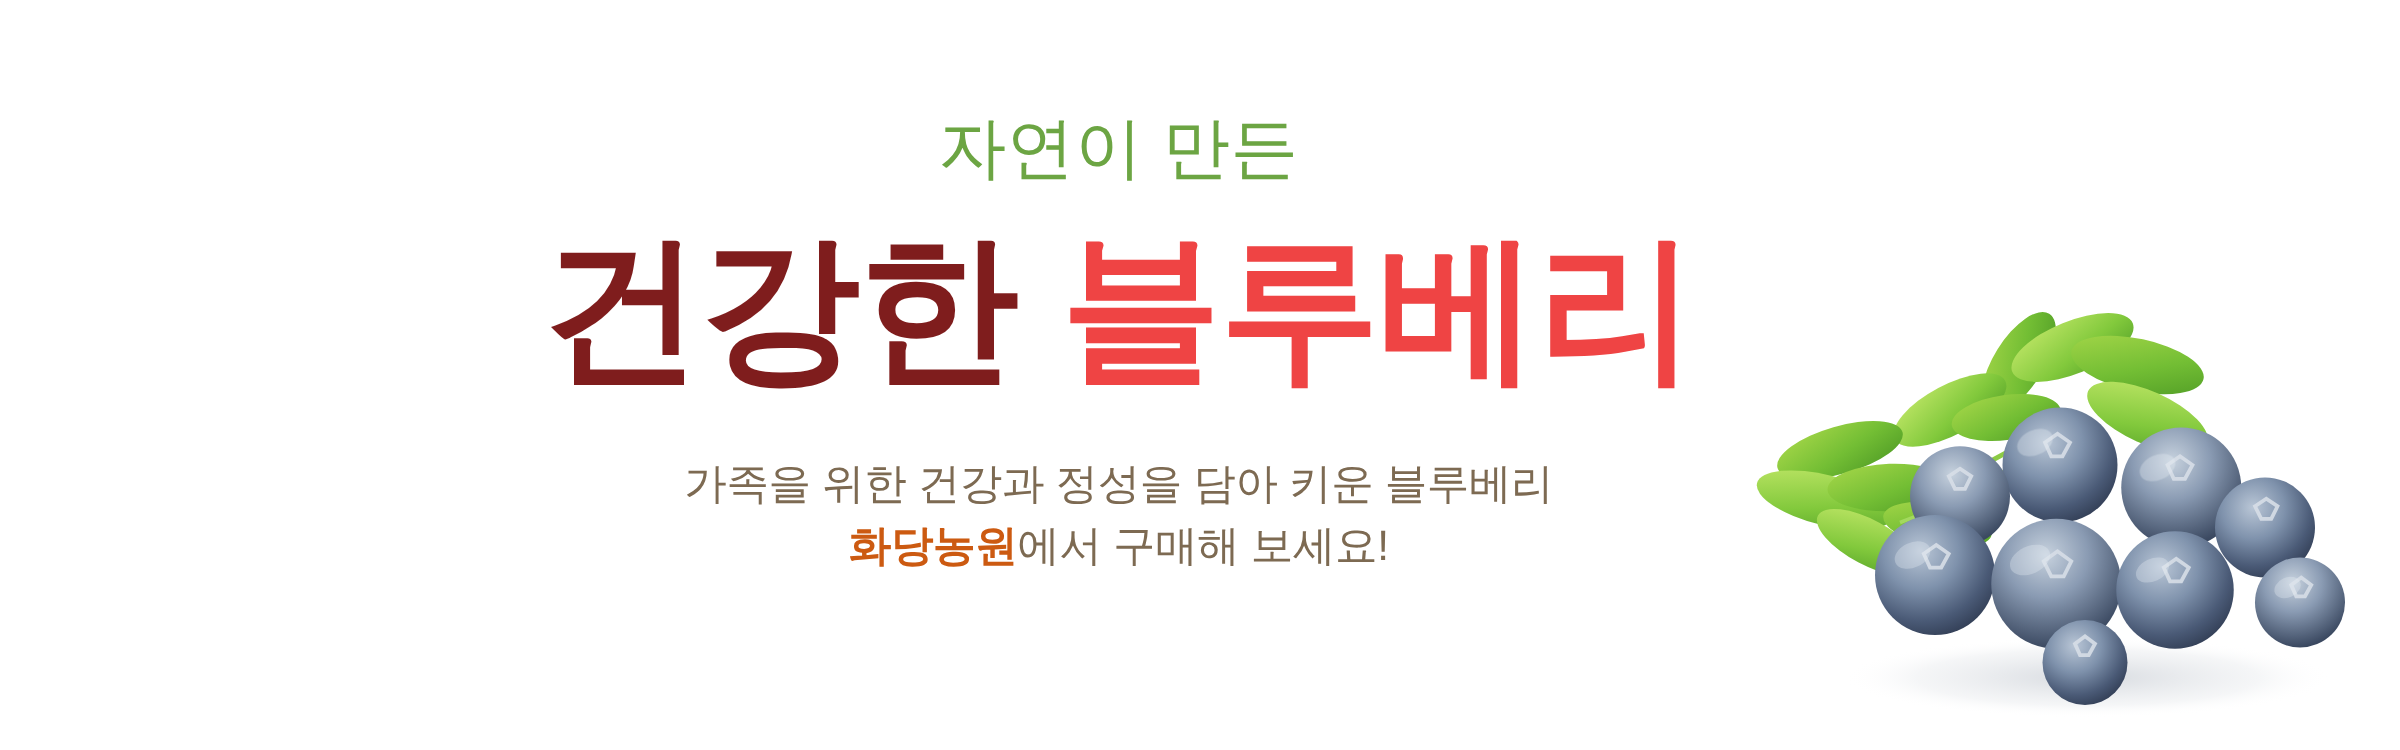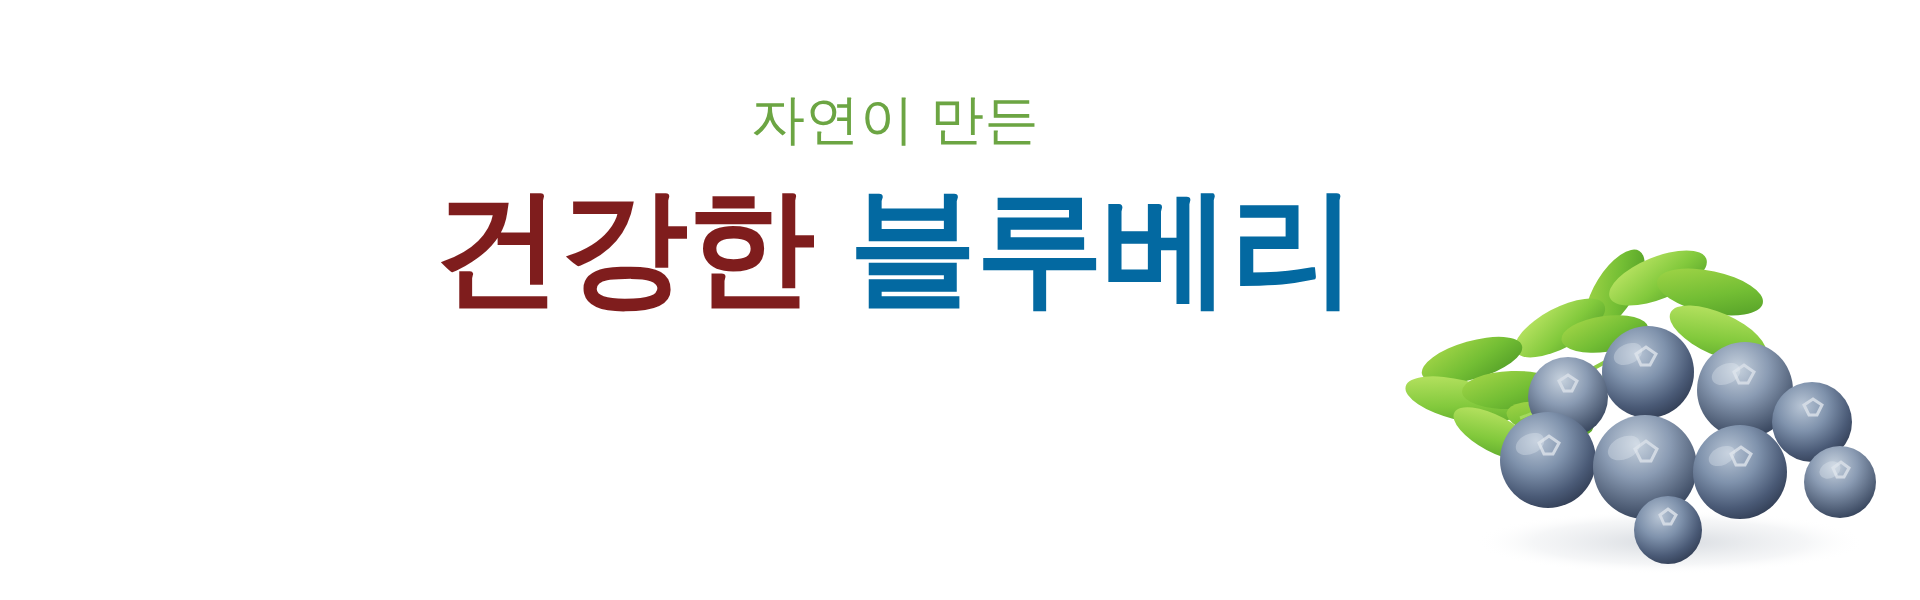--- a/index.html
+++ b/index.html
@@ -47,21 +47,21 @@
 
   .headline {
     margin-top: 32px;
     font-size: 128px;
     line-height: 1.05;
     font-weight: 700;
     letter-spacing: -1px;
     white-space: nowrap;
   }
   .headline .hl-green { color: #7f1d1d; }
-  .headline .hl-dark  { color: #0369a1; }
+  .headline .hl-dark  { color: #ef4444; }
 
   .subcopy {
     margin-top: 48px;
     font-size: 34px;
     line-height: 1.48;
     font-weight: 400;
     color: #7D6A52;
     letter-spacing: -0.3px;
   }
   .subcopy .brand {
@@ -87,20 +87,24 @@
 <div class="banner">
 
   <div class="text-block">
 
     <div class="eyebrow">자연이 만든</div>
 
     <div class="headline">
       <span class="hl-green">건강한</span><span class="hl-dark">&nbsp;</span><span class="hl-dark">블루베리</span>
     </div>
 
+    <div class="subcopy">
+      <span class="sub-line">가족을 위한 건강과 정성을 담아 키운 블루베리</span>
+      <span class="sub-line"><span class="brand">화당농원</span><span>에서 구매해 보세요!</span></span>
+    </div>
 
   </div>
 
   <div class="produce-art">
     <svg viewBox="0 0 520 340" xmlns="http://www.w3.org/2000/svg" aria-hidden="true">
       <defs>
         <radialGradient id="berryG" cx="38%" cy="30%" r="75%">
           <stop offset="0%" stop-color="#B9C6D6"></stop>
           <stop offset="42%" stop-color="#7F92AC"></stop>
           <stop offset="78%" stop-color="#4A5A76"></stop>

